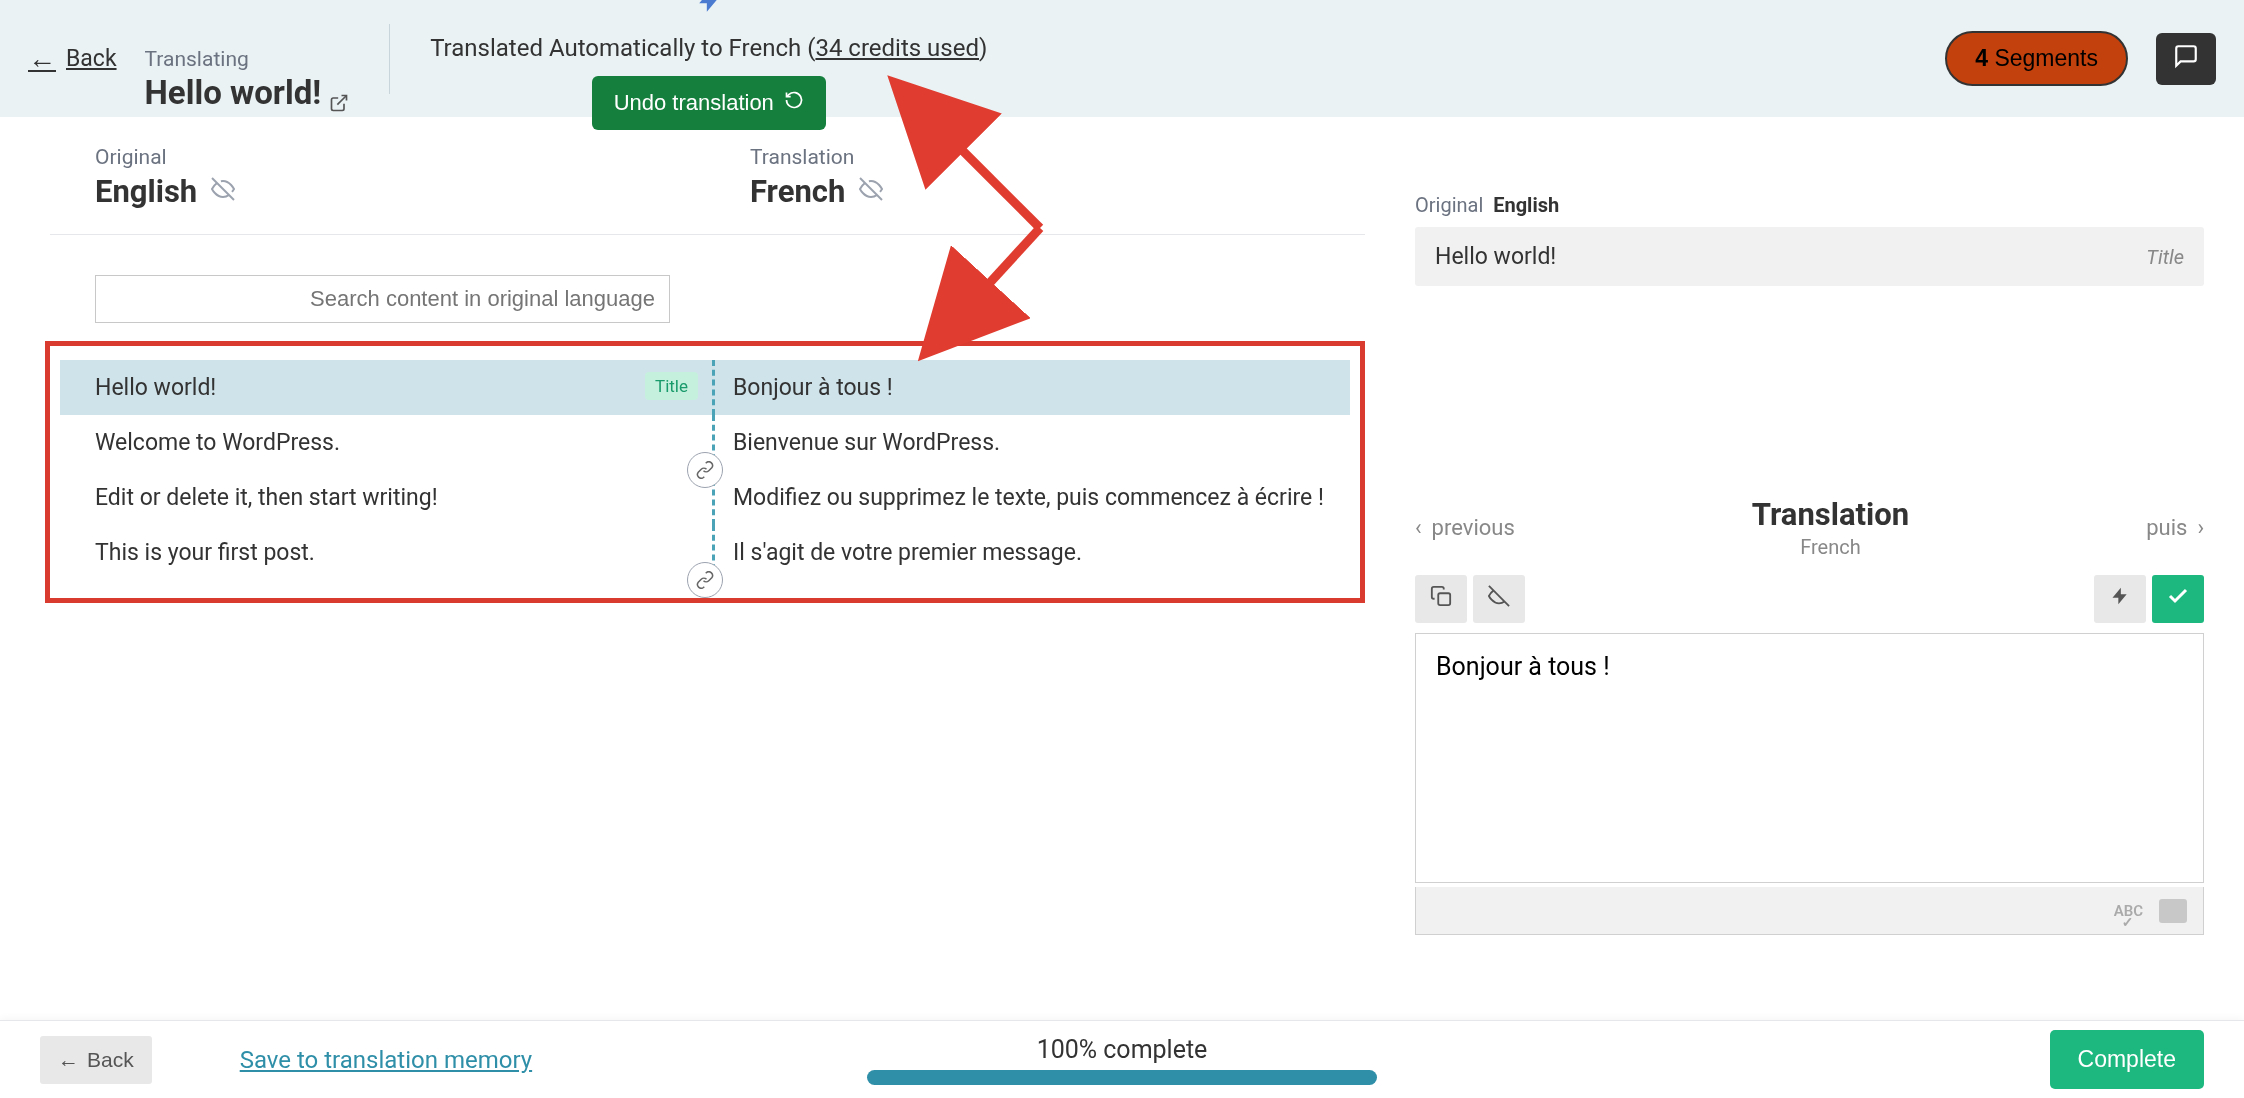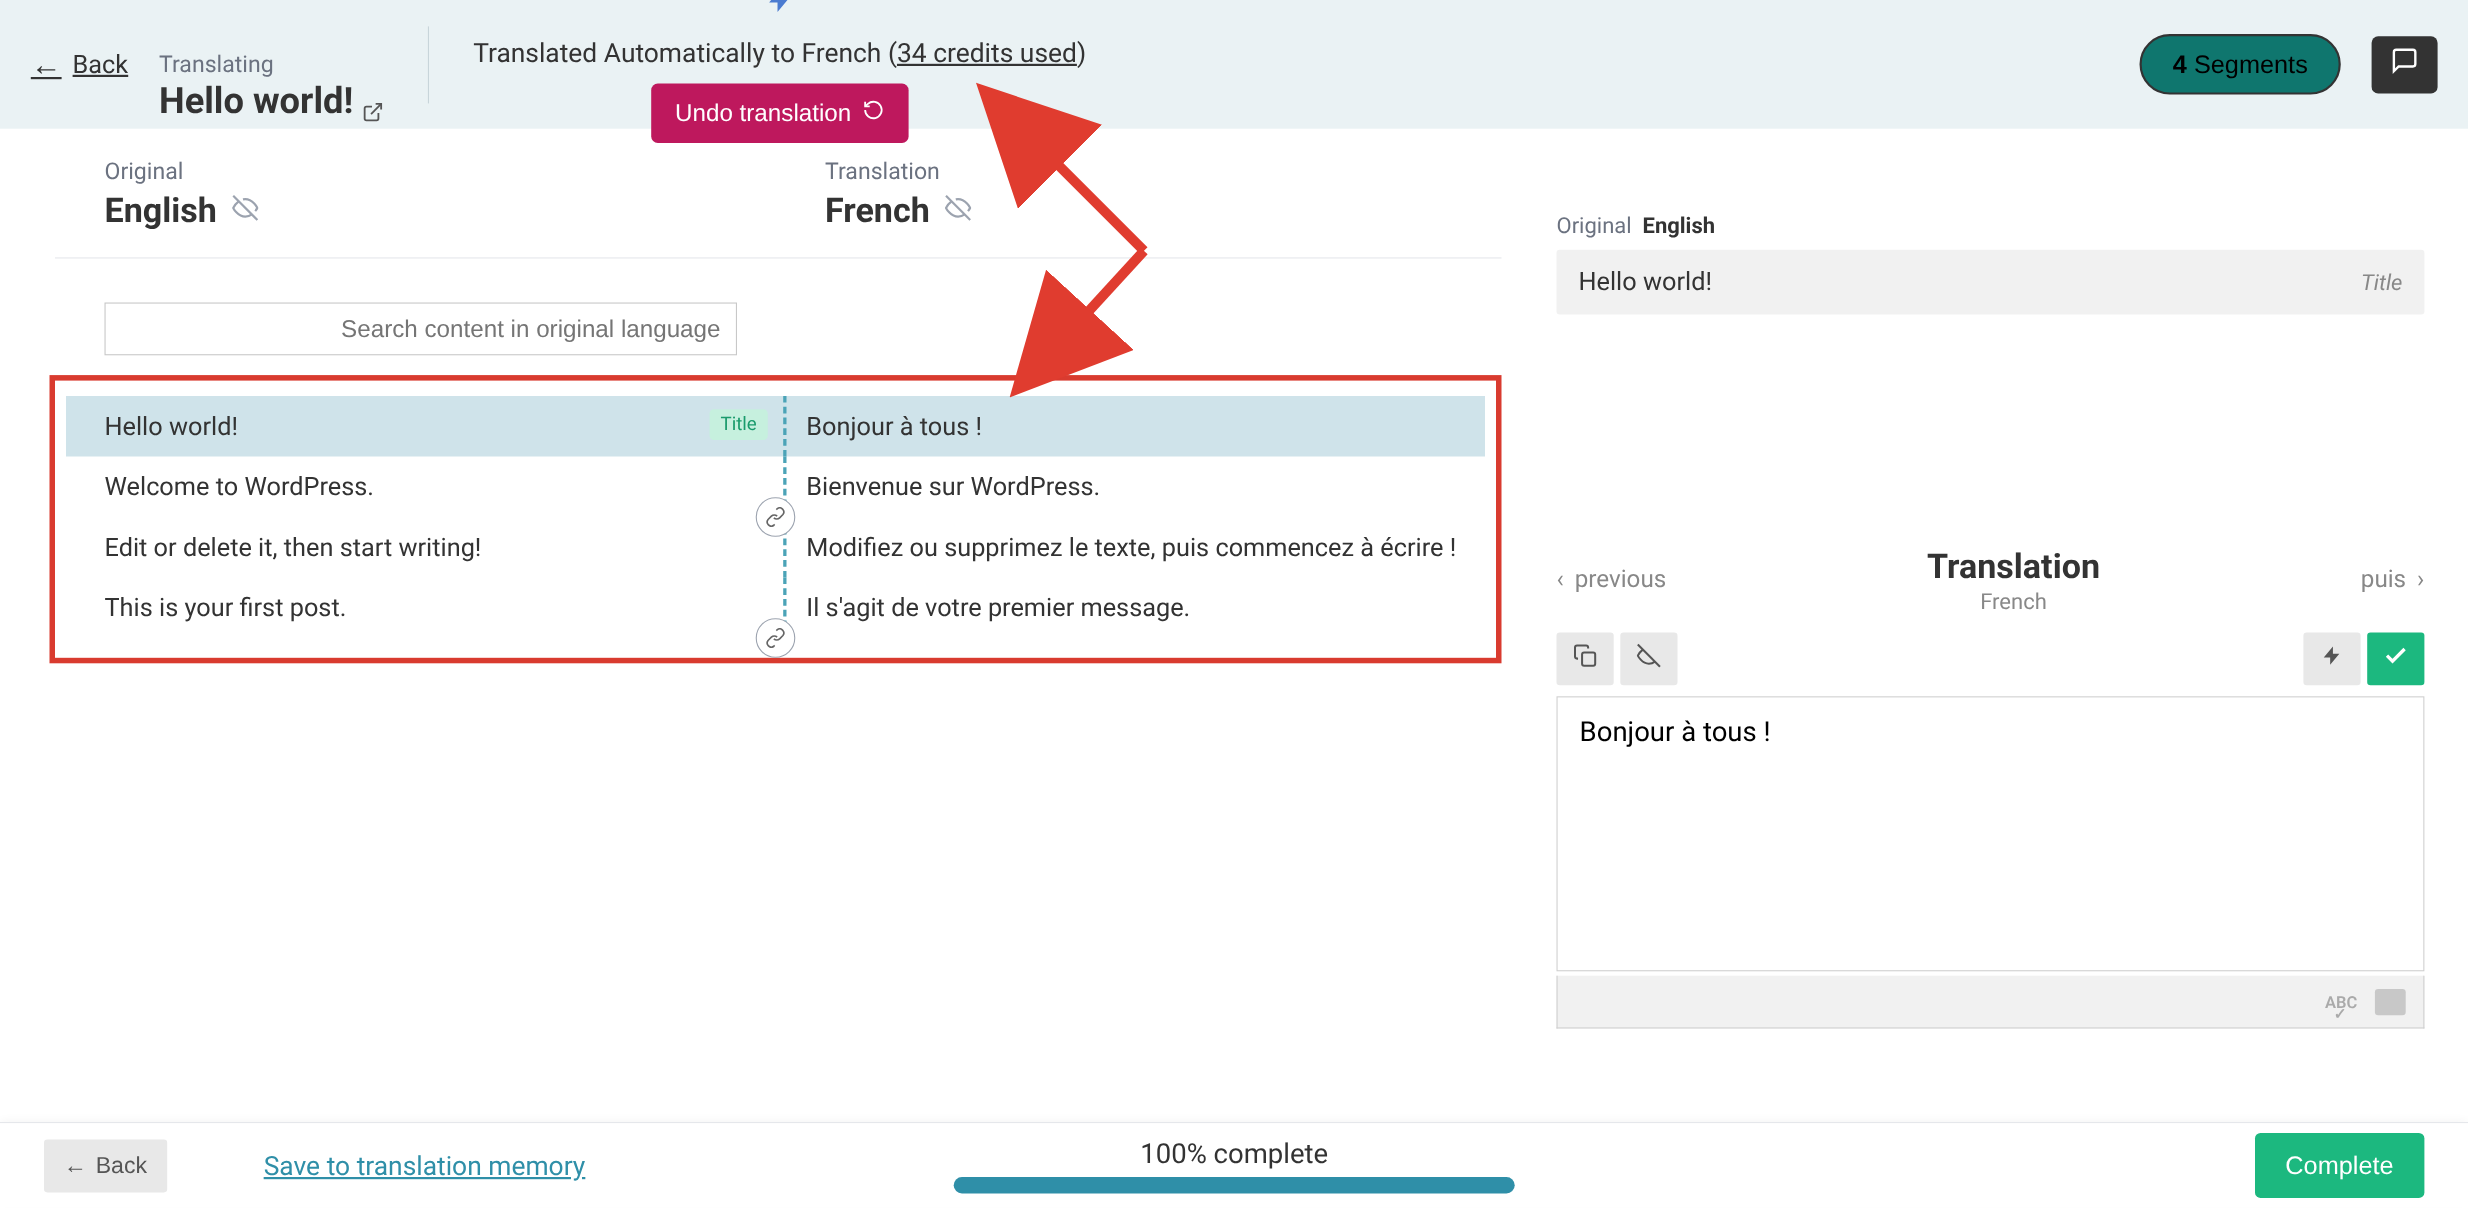--- a/index.html
+++ b/index.html
@@ -35,34 +35,34 @@
     .title-block { display: flex; flex-direction: column; gap: 2px; margin-top: 41px; }
     .title-label { color: #6b7280; font-size: 21px; }
     .title-text { font-size: 33px; font-weight: 700; display: flex; align-items: center; gap: 8px; }
     .external-icon { width: 20px; height: 20px; display: inline-block; }
     .vdiv { width: 1px; height: 70px; background: #c8d5da; margin: 0 12px; }
     .status-row { display: flex; align-items: center; gap: 14px; flex-direction: column; }
     .bolt-icon { color: #3b82c4; font-size: 26px; }
     .status-text { font-size: 24px; color: #333; }
     .status-text .underline { text-decoration: underline; }
     .undo-btn {
-      background: #be185d;
+      background: #15803d;
       color: #fff;
       border: none;
       padding: 14px 22px;
       font-size: 22px;
       border-radius: 6px;
       display: flex;
       align-items: center;
       gap: 10px;
       cursor: pointer;
     }
     .header-spacer { flex: 1; }
     .segments-btn {
-      background: #0f766e;
+      background: #c2410c;
       border: 2px solid #333;
       border-radius: 28px;
       padding: 12px 28px;
       font-size: 23px;
       cursor: pointer;
     }
     .segments-btn b { font-weight: 700; }
     .chat-btn {
       background: #333;
       color: #fff;

